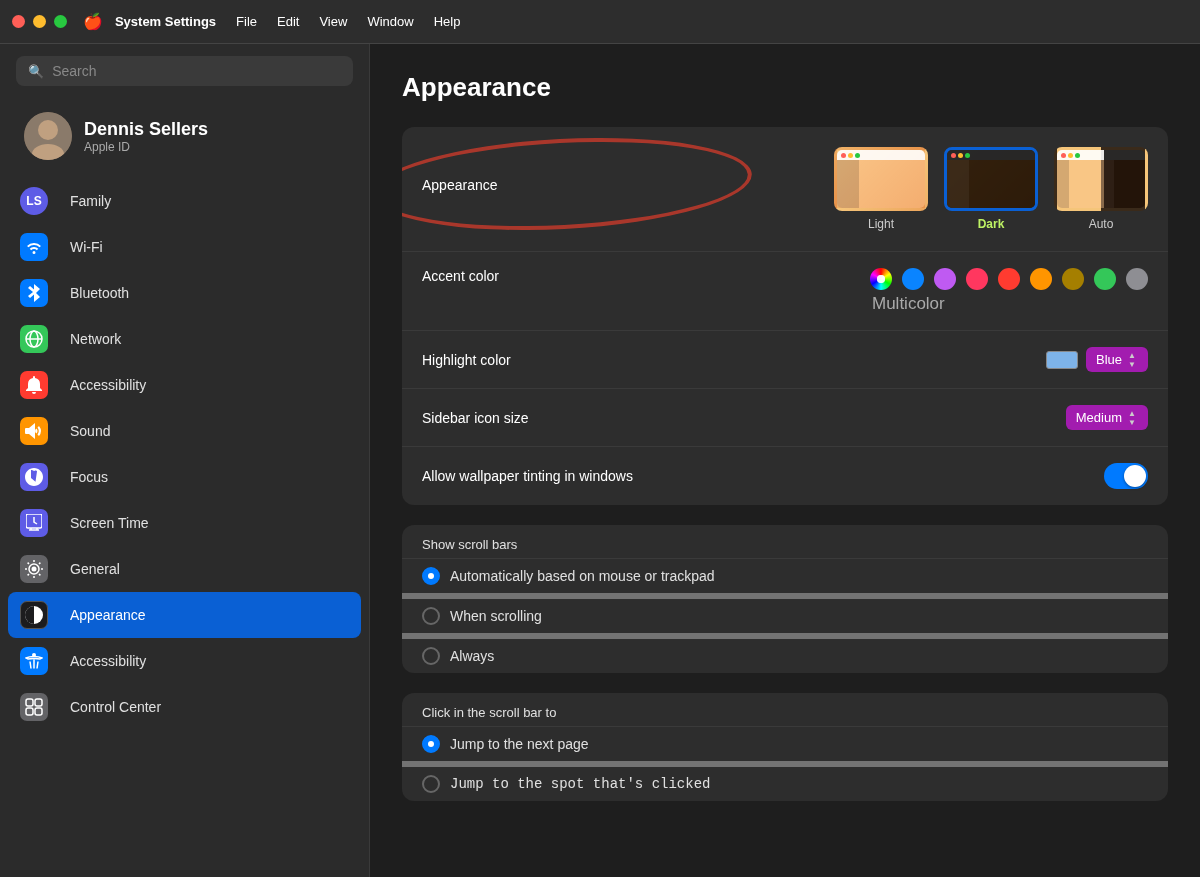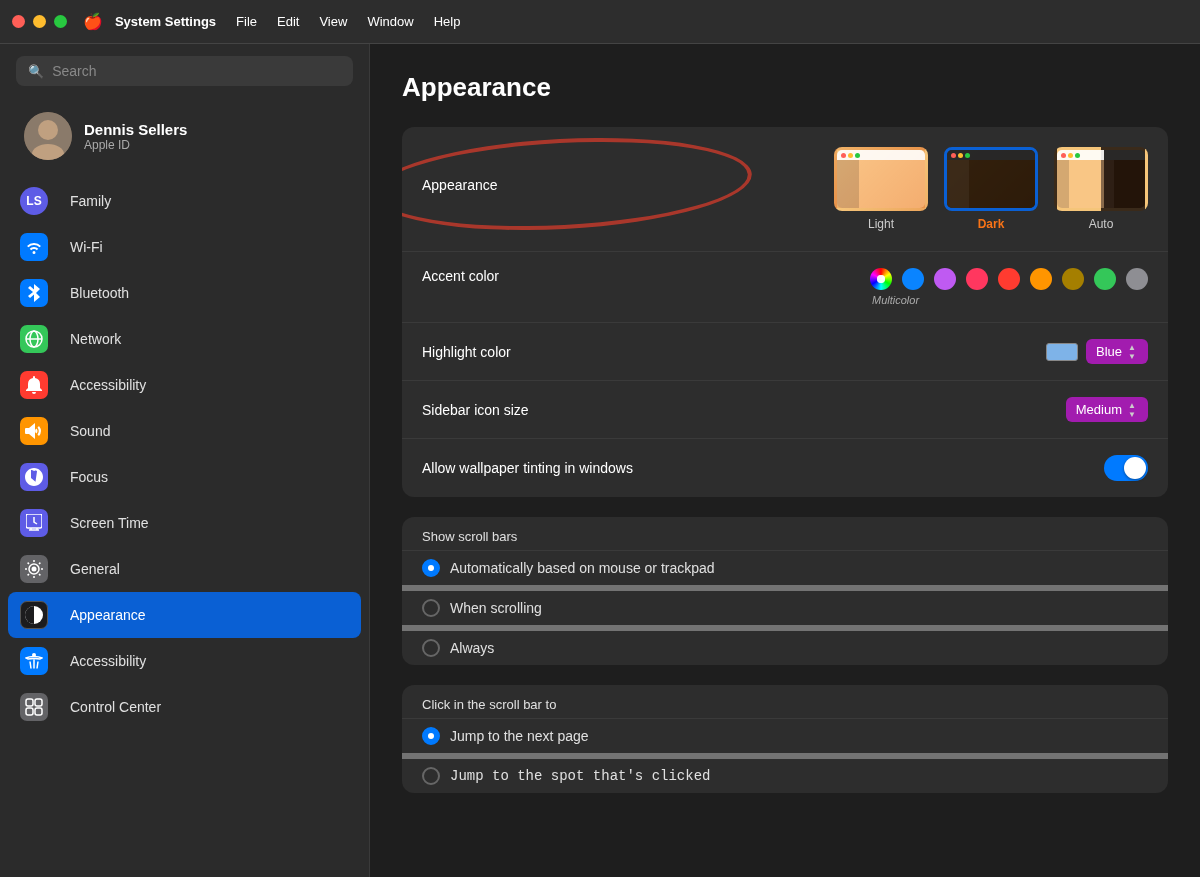--- a/index.html
+++ b/index.html
@@ -107,21 +107,21 @@
       border-radius: 50%;
       background: #888;
       display: flex;
       align-items: center;
       justify-content: center;
       font-size: 22px;
       overflow: hidden;
       flex-shrink: 0;
     }
     .user-info { display: flex; flex-direction: column; }
-    .user-name { font-size: 15px; font-weight: 600; color: #fff; }
+    .user-name { font-size: 18px; font-weight: 600; color: #fff; }
     .user-subtitle { font-size: 12px; color: #aaa; }
 
     
     .sidebar-section { padding: 4px 8px; }
     .sidebar-item {
       display: flex;
       align-items: center;
       padding: 9px 12px;
       border-radius: 8px;
       cursor: pointer;
@@ -258,21 +258,21 @@
       top: 10px;
       bottom: 0;
       width: 22px;
       background: rgba(0,0,0,0.15);
     }
     .thumb-sidebar-strip.dark-strip { background: rgba(255,255,255,0.05); }
     .appearance-label {
       font-size: 12px;
       color: #ccc;
     }
-    .appearance-label.bold { font-weight: 700; color: #f97316; }
+    .appearance-label.bold { font-weight: 700; color: #bef264; }
 
     
     .red-circle-annotation {
       position: absolute;
       top: 12px;
       left: -30px;
       width: 380px;
       height: 90px;
       border: 4px solid #c0392b;
       border-radius: 50%;
@@ -304,26 +304,25 @@
       position: absolute;
       top: 50%;
       left: 50%;
       transform: translate(-50%, -50%);
       width: 8px;
       height: 8px;
       border-radius: 50%;
       background: rgba(255,255,255,0.8);
     }
     .accent-sublabel {
-      font-size: 11px;
+      font-size: 17px;
       color: #aaa;
       margin-top: 4px;
       align-self: flex-start;
       padding-left: 2px;
-      font-style: italic;
     }
 
     
     .toggle {
       width: 44px;
       height: 26px;
       border-radius: 13px;
       background: #007aff;
       position: relative;
       cursor: pointer;

